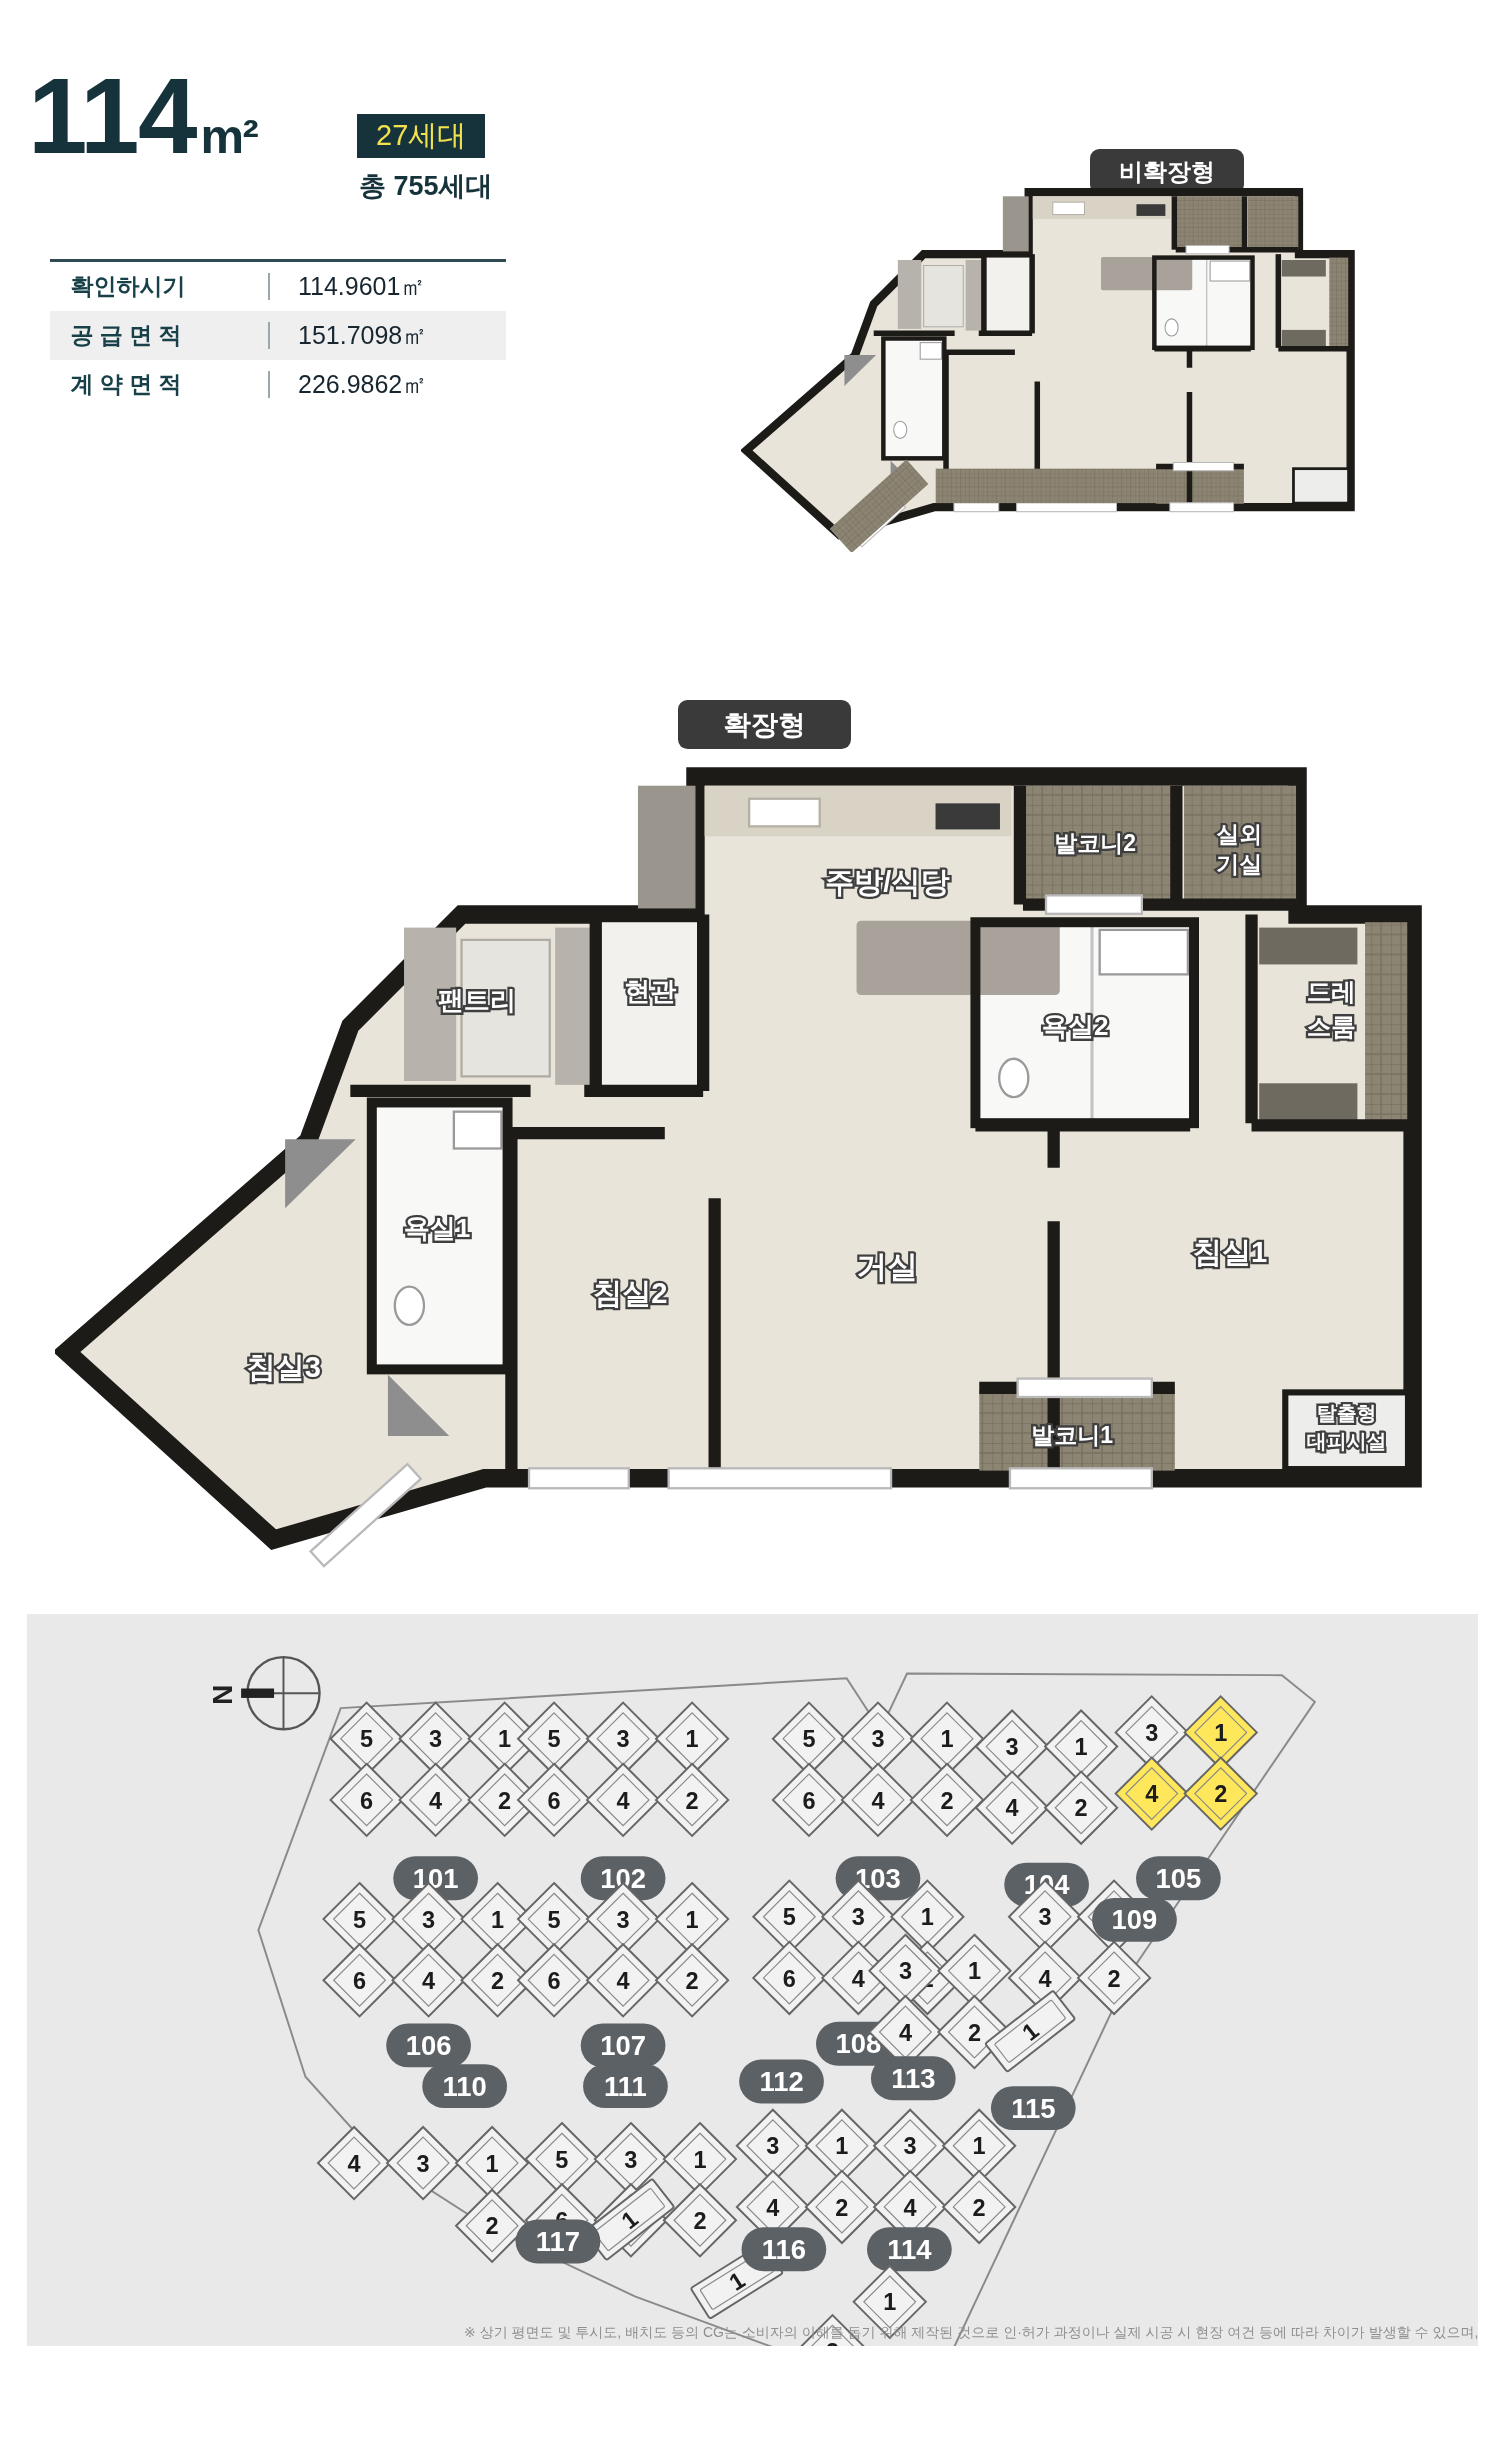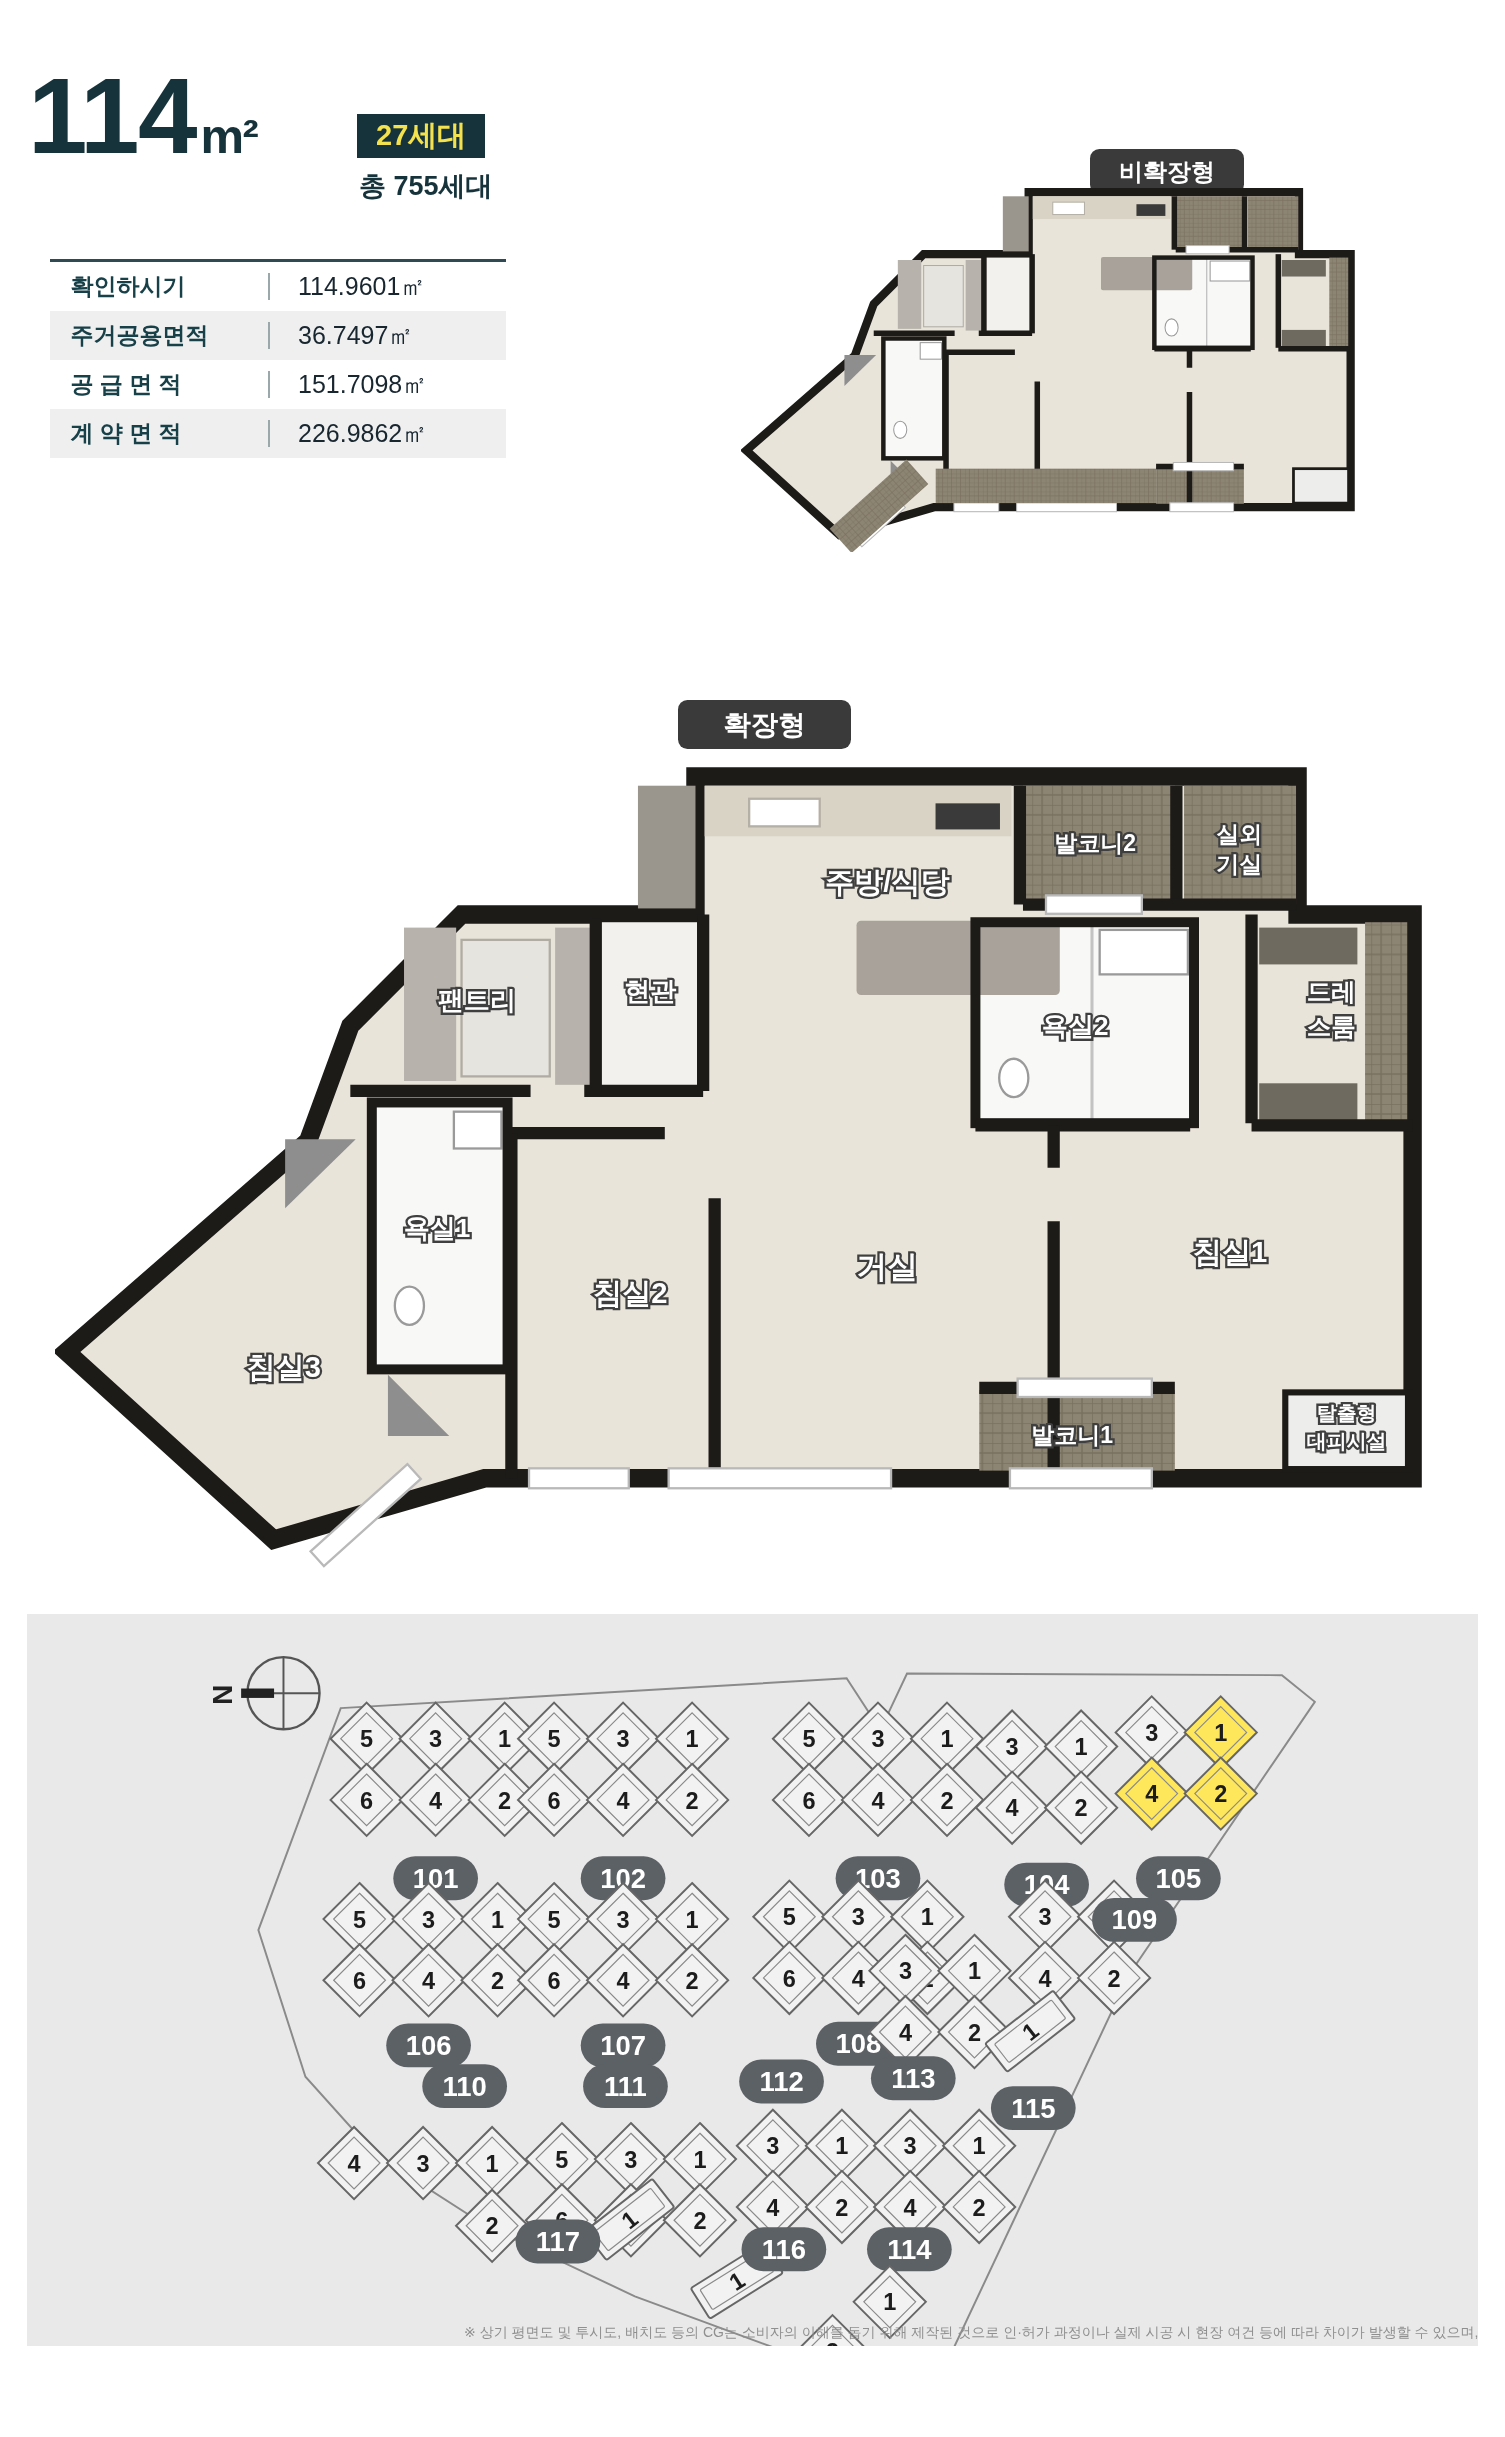--- a/index.html
+++ b/index.html
@@ -4,21 +4,21 @@
 <style>
   html,body{margin:0;padding:0;background:#fff;}
   .page{position:relative;width:1505px;height:2346px;background:#fff;overflow:hidden;
         font-family:"Liberation Sans","DejaVu Sans",sans-serif;}
 
   
   .size-title{position:absolute;left:28px;top:63px;color:#16333c;font-weight:800;
               font-size:107px;line-height:1;letter-spacing:-1.6px;}
   .size-title .unit{font-size:49px;font-weight:800;margin-left:4.7px;}
   .units-badge{position:absolute;left:357px;top:114px;height:44px;padding:0 19px;
-               background:#16333c;color:#f3e14d;font-size:29px;font-weight:700;
+               background:#16333c;color:#f3e14d;font-size:29px;font-weight:400;
                display:flex;align-items:center;justify-content:center;}
   .total-units{position:absolute;left:359px;top:168px;color:#16333c;
                font-size:27px;font-weight:700;}
 
   
   .area-table{position:absolute;left:50px;top:259px;width:456px;border-top:3.1px solid #2e4a52;}
   .area-table .row{display:flex;align-items:center;height:49px;}
   .area-table .row:nth-child(even){background:#efefef;}
   .area-table .lbl{width:198px;padding-left:20.4px;font-size:23px;font-weight:700;color:#174048;}
   .area-table .div{width:1.6px;height:27px;background:#9aa7ab;}
@@ -117,25 +117,20 @@
   <div class="units-badge">27세대</div>
   <div class="total-units">총 755세대</div>
 
   <div class="area-table">
     <div class="row">
       <div class="lbl">확인하시기</div>
       <div class="div"></div>
       <div class="val">114.9601㎡</div>
     </div>
     <div class="row">
-      <div class="lbl">주거공용면적</div>
-      <div class="div"></div>
-      <div class="val">36.7497㎡</div>
-    </div>
-    <div class="row">
       <div class="lbl">공 급 면 적</div>
       <div class="div"></div>
       <div class="val">151.7098㎡</div>
     </div>
     <div class="row">
       <div class="lbl">계 약 면 적</div>
       <div class="div"></div>
       <div class="val">226.9862㎡</div>
     </div>
   </div>

